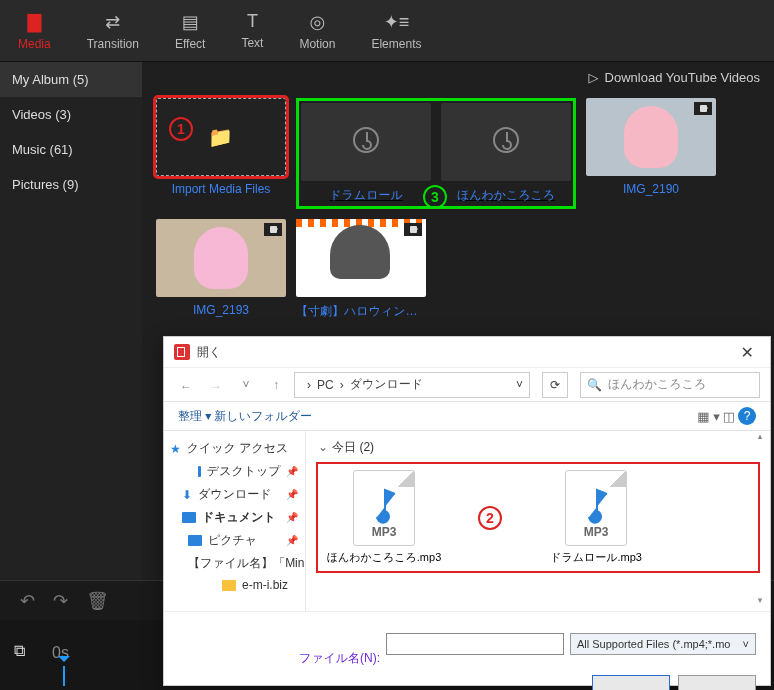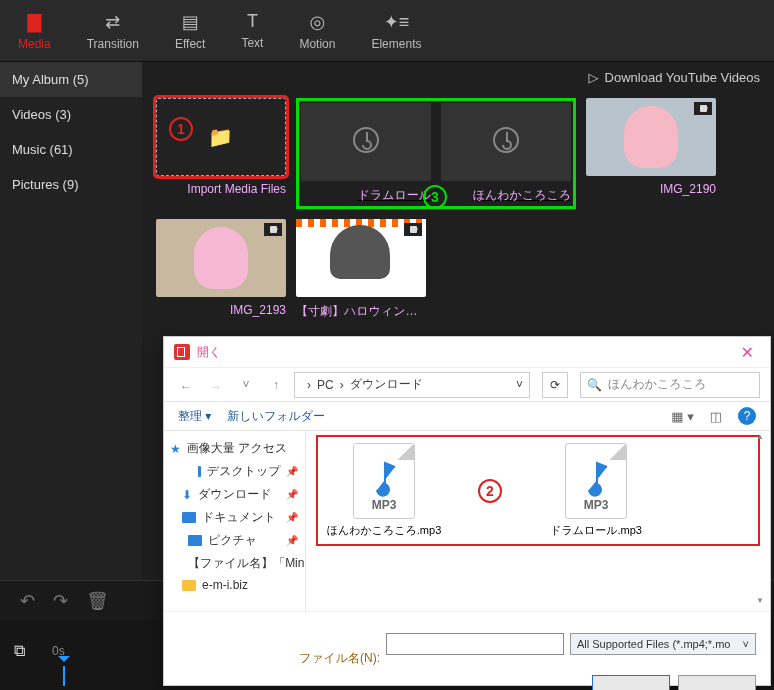--- a/index.html
+++ b/index.html
@@ -19,21 +19,21 @@
   .content { flex: 1; background: #1f1f1f; display: flex; flex-direction: column; position: relative; }
   .content-header { display: flex; justify-content: flex-end; align-items: center; height: 30px; padding: 0 14px; color: #ccc; font-size: 13px; }
   .content-header .dl-icon { margin-right: 6px; }
 
   .grid { display: flex; flex-wrap: wrap; gap: 10px; padding: 6px 14px; }
   .card { width: 130px; display: flex; flex-direction: column; align-items: center; }
   .thumb { width: 130px; height: 78px; background: #333; border-radius: 2px; display: flex; align-items: center; justify-content: center; position: relative; }
   .thumb.import { border: 1px dashed #aaa; background: #222; }
   .thumb.import .folder-glyph { color: #888; font-size: 20px; }
   .thumb .note svg circle, .thumb .note svg path { stroke: #888; }
-  .card .caption { color: #f0abfc; font-size: 12px; margin-top: 6px; text-align: right; width: 100%; white-space: nowrap; overflow: hidden; text-overflow: ellipsis; }
+  .card .caption { color: #3b82f6; font-size: 12px; margin-top: 6px; text-align: center; width: 100%; white-space: nowrap; overflow: hidden; text-overflow: ellipsis; }
   .cam { position: absolute; top: 4px; right: 4px; width: 18px; height: 13px; background: #222; display:flex;align-items:center;justify-content:center;}
   .cam::before{content:"";width:7px;height:7px;background:#ddd;border-radius:1px;}
   .cam::after{content:"";position:absolute;left:11px;top:3px;border:3px solid transparent;border-left-color:#ddd;}
 
   .photo1{background:linear-gradient(#b9c3cc,#b9c3cc);}
   .photo1::after{content:"";position:absolute;left:38px;top:8px;width:54px;height:62px;background:#f7b8c5;border-radius:28px 28px 20px 20px;}
   .photo2{background:#c9b8a0;}
   .photo2::after{content:"";position:absolute;left:38px;top:8px;width:54px;height:62px;background:#f7b8d5;border-radius:28px 28px 20px 20px;}
   .photo3{background:#fff;}
   .photo3::before{content:"";position:absolute;top:0;left:0;right:0;height:8px;background:repeating-linear-gradient(90deg,#f60 0 6px,#fff 6px 12px);}
@@ -44,36 +44,36 @@
 
   .num-label { position:absolute; width:24px;height:24px;border:2px solid currentColor;border-radius:50%;display:flex;align-items:center;justify-content:center;font-size:14px;font-weight:bold; }
   .n1{color:#d22; left:12px; top:18px;}
   .n2{color:#d22;}
   .n3{color:#0d0;}
 
   .bottombar{height:40px;background:#1a1a1a;display:flex;align-items:center;gap:18px;padding:0 20px;color:#777;border-top:1px solid #333;}
   .bb-btn{font-size:18px;cursor:pointer;}
   .timeline{height:70px;background:#161616;position:relative;}
   .tl-badge{position:absolute;left:14px;top:22px;color:#ddd;font-size:16px;}
-  .tl-zero{position:absolute;left:52px;top:24px;color:#888;font-size:12px;}
+  .tl-zero{position:absolute;left:52px;top:24px;color:#888;font-size:16px;}
   .tl-cursor{position:absolute;left:58px;top:36px;width:0;height:0;border:6px solid transparent;border-top-color:#29f;}
   .tl-line{position:absolute;left:63px;top:46px;width:2px;height:20px;background:#29f;}
 
   .dialog{position:absolute;left:163px;top:336px;width:608px;height:350px;background:#fff;border:1px solid #ccc;box-shadow:0 4px 18px rgba(0,0,0,.4);}
-  .dlg-title{height:30px;display:flex;align-items:center;padding:0 10px;font-size:12px;color:#ec4899;}
+  .dlg-title{height:30px;display:flex;align-items:center;padding:0 10px;font-size:12px;color:#404040;}
   .dlg-title .appicon{width:16px;height:16px;background:#d33;margin-right:7px;border-radius:2px;position:relative;}
   .dlg-title .appicon::after{content:"";position:absolute;left:3px;top:3px;width:6px;height:8px;border:1px solid #fff;}
   .dlg-close{margin-left:auto;font-size:16px;cursor:pointer;padding:2px 6px;}
   .dlg-nav{height:34px;display:flex;align-items:center;padding:0 10px;gap:6px;font-size:12px;color:#444;border-top:1px solid #eee;}
   .nav-btn{width:24px;height:24px;display:flex;align-items:center;justify-content:center;color:#888;cursor:pointer;}
   .path-box{display:flex;align-items:center;border:1px solid #ccc;height:26px;flex:1;padding:0 6px;gap:6px;}
   .path-drop{margin-left:auto;}
   .refresh{width:26px;height:26px;border:1px solid #ccc;margin-left:6px;display:flex;align-items:center;justify-content:center;}
   .searchbox{width:180px;height:26px;border:1px solid #ccc;margin-left:6px;padding:0 6px;display:flex;align-items:center;gap:6px;color:#888;}
-  .dlg-toolbar{height:30px;border-top:1px solid #e4e4e4;border-bottom:1px solid #e4e4e4;display:flex;align-items:center;padding:0 14px;gap:16px;font-size:12px;color:#235a9c;}
+  .dlg-toolbar{height:30px;border-top:1px solid #e4e4e4;border-bottom:1px solid #e4e4e4;display:flex;align-items:center;padding:0 14px;gap:3px;font-size:12px;color:#235a9c;}
   .dlg-toolbar .spacer{flex:1;}
   .tb-icon{color:#666;font-size:13px;}
   .help{width:18px;height:18px;border-radius:50%;background:#1e7fd6;color:#fff;display:flex;align-items:center;justify-content:center;font-size:12px;}
 
   .dlg-body{display:flex;height:180px;}
   .tree{width:142px;border-right:1px solid #e8e8e8;overflow:hidden;font-size:12px;color:#333;padding:6px 0;}
   .tree-item{display:flex;align-items:center;gap:6px;padding:3px 6px;white-space:nowrap;}
   .star{color:#2a82da;}
   .ficon{width:14px;height:11px;background:#f8c23c;border-radius:1px;display:inline-block;}
   .ficon.blue{background:#2a82da;}
@@ -87,21 +87,21 @@
   .file{width:120px;display:flex;flex-direction:column;align-items:center;font-size:11px;text-align:center;}
   .file .doc{width:62px;height:76px;border:1px solid #ccc;border-radius:3px;background:#fff;position:relative;display:flex;flex-direction:column;align-items:center;justify-content:flex-end;padding-bottom:6px;margin-bottom:4px;}
   .file .doc::before{content:"";position:absolute;top:0;right:0;width:16px;height:16px;background:linear-gradient(135deg,#fff 48%,#ccc 50%);}
   .file .mp3label{font-size:12px;color:#666;font-weight:600;}
   .music-note{color:#2a82da;}
   .scroll-track{position:absolute;right:2px;top:0;bottom:0;width:16px;display:flex;flex-direction:column;}
   .scroll-arrow{height:16px;color:#888;font-size:9px;text-align:center;}
 
   .dlg-footer{padding:8px 14px;display:flex;flex-direction:column;gap:8px;border-top:1px solid #eee;}
   .fn-row{display:flex;align-items:center;gap:6px;font-size:12px;}
-  .fn-label{color:#a16207;margin-top:30px;}
+  .fn-label{color:#6d28d9;margin-top:30px;}
   .fn-combo{border:1px solid #888;height:22px;width:178px;background:#fff;}
   .ft-combo{border:1px solid #999;height:22px;width:186px;background:#eef2f6;display:flex;align-items:center;padding:0 6px;font-size:11px;color:#333;}
   .btn-row{display:flex;gap:8px;justify-content:flex-end;}
   .win-btn{min-width:78px;height:36px;border:1px solid #999;background:#e8e8e8;font-size:12px;display:flex;align-items:flex-end;justify-content:center;cursor:pointer;}
   .win-btn.primary{border:1px solid #2a6cd4;}
   .combo-caret{margin-left:auto;}
 </style>
 </head>
 <body>
 
@@ -249,53 +249,54 @@
     <span class="spacer"></span>
     <span class="tb-icon">▦ ▾</span>
     <span class="tb-icon">◫</span>
     <span class="help">?</span>
   </div>
 
   <div class="dlg-body">
     <div class="tree">
       <div class="tree-item">
           <span class="star">★</span>
-          <span>画像大量 アクセス</span>
+          <span>クイック アクセス</span>
         </div>
       <div class="tree-item" style="padding-left:34px;">
           <span class="ficon blue"></span>
           <span>デスクトップ</span>
           <span class="pin">📌</span>
         </div>
       <div class="tree-item" style="padding-left:18px;">
           <span style="color:#2a82da;">⬇</span>
           <span>ダウンロード</span>
           <span class="pin">📌</span>
         </div>
-      <div class="tree-item" style="padding-left:18px;">
+      <div class="tree-item" style="padding-left:18px;font-weight:bold;">
           <span class="ficon blue"></span>
           <span>ドキュメント</span>
           <span class="pin">📌</span>
         </div>
       <div class="tree-item" style="padding-left:24px;">
           <span class="ficon blue"></span>
           <span>ピクチャ</span>
           <span class="pin">📌</span>
         </div>
       <div class="tree-item" style="padding-left:18px;">
           <span class="ficon"></span>
           <span>【ファイル名】「Min</span>
         </div>
-      <div class="tree-item" style="padding-left:18px;">
+      <div class="tree-item" style="padding-left:34px;margin-left:24px;">
           <span class="ficon"></span>
           <span>e-m-i.biz</span>
         </div>
     </div>
 
     <div class="files" style="position:relative;">
+      <div class="group"><span class="chev">⌄</span><span>今日 (2)</span></div>
       <div class="file-row red-outline">
         <div class="file">
           <div class="doc">
             <svg class="music-note" width="30" height="38" viewBox="0 0 30 38">
                 <path d="M8 30a6 6 0 1 0 8-6V3l10 4" fill="#2a82da" stroke="#2a82da" stroke-width="2"></path>
               </svg>
             <span class="mp3label">MP3</span>
           </div>
           <span>ほんわかころころ.mp3</span>
         </div>

